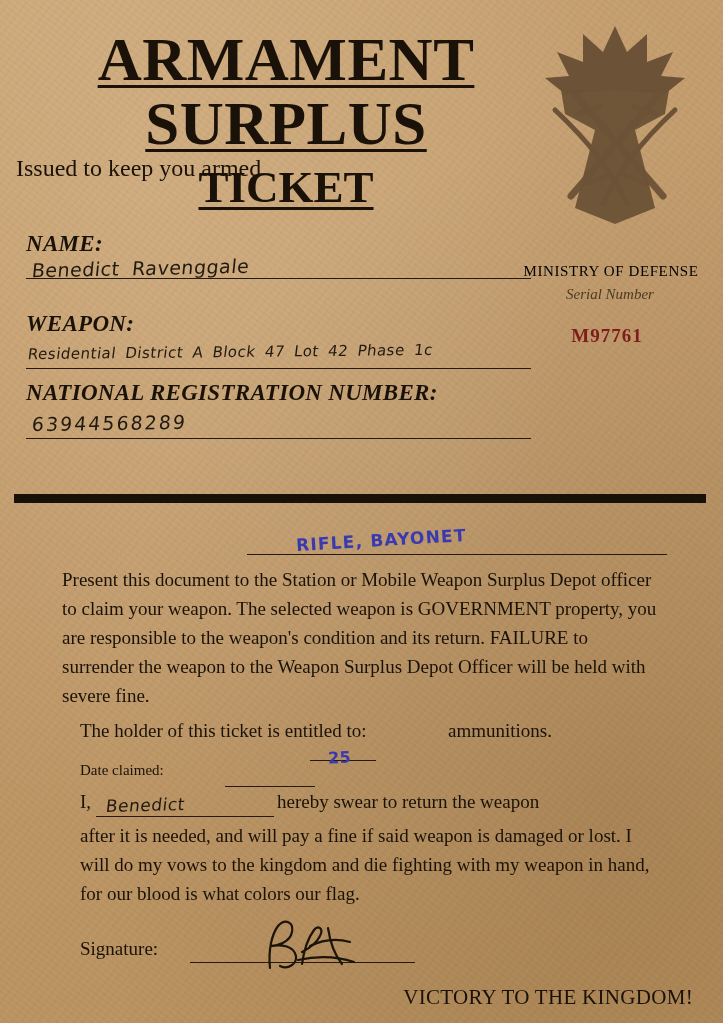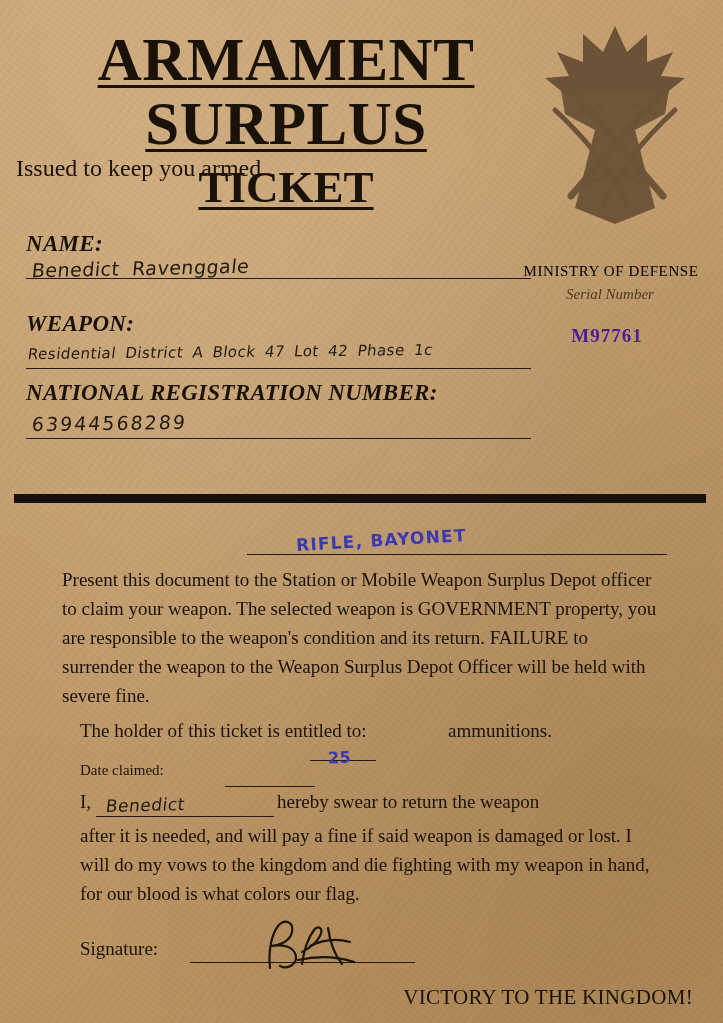--- a/index.html
+++ b/index.html
@@ -104,21 +104,21 @@
     color: #4c3a22;
   }
   .serial-value {
     position: absolute;
     right: 26px;
     top: 325px;
     width: 180px;
     text-align: center;
     font-size: 19px;
     font-weight: bold;
-    color: #4c1d95;
+    color: #7f1d1d;
     letter-spacing: 1px;
   }
 
   
   .field-label {
     font-size: 23px;
     font-style: italic;
     font-weight: bold;
     letter-spacing: 0.3px;
   }

